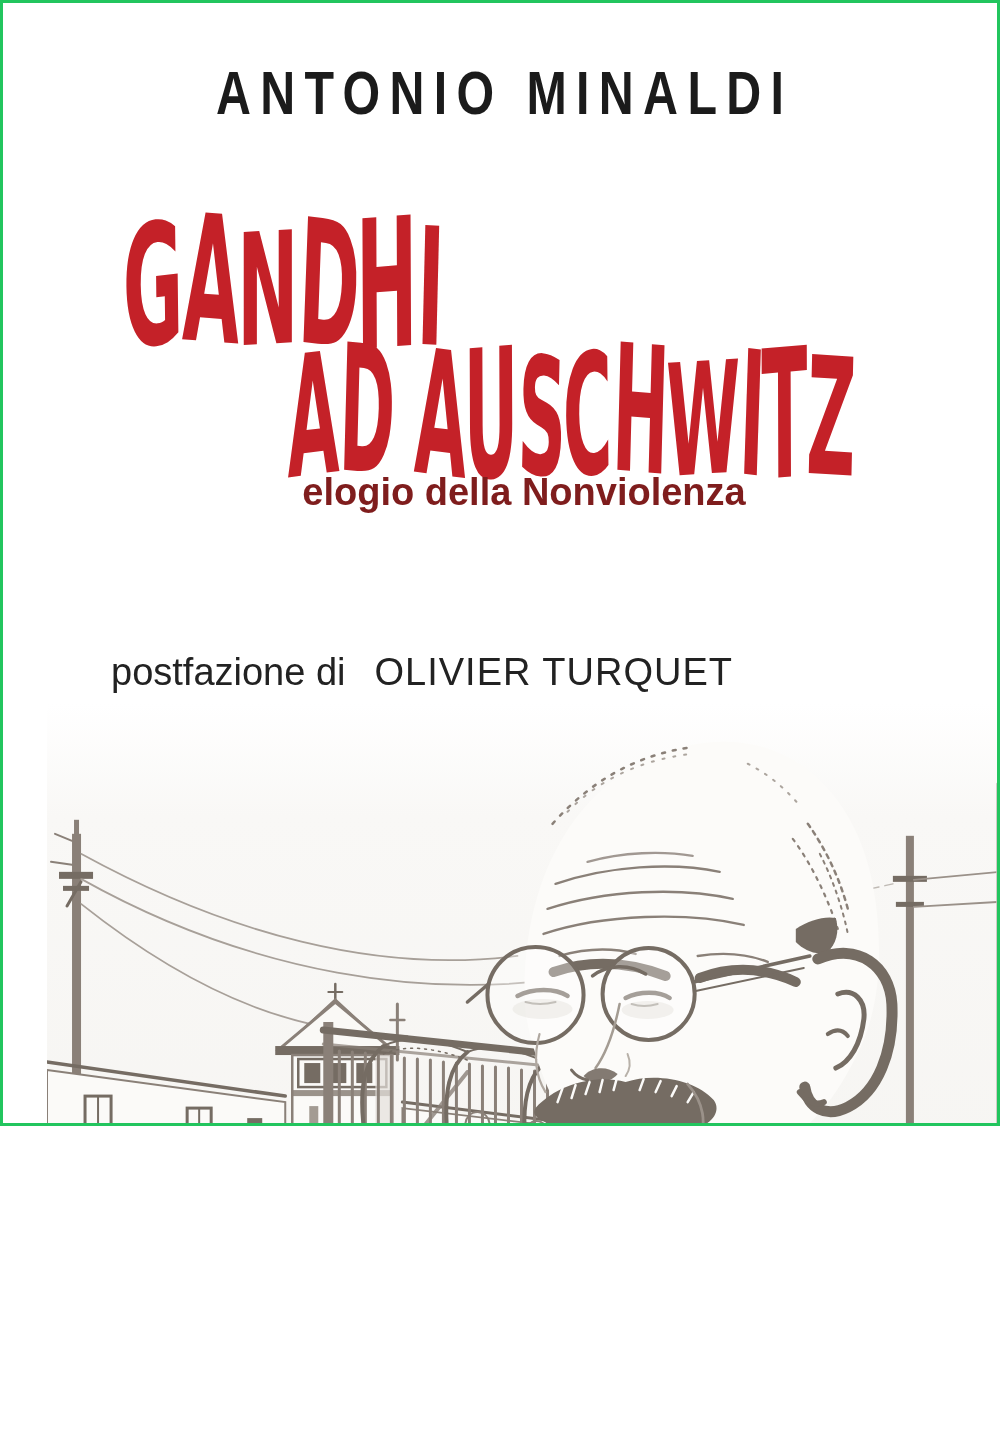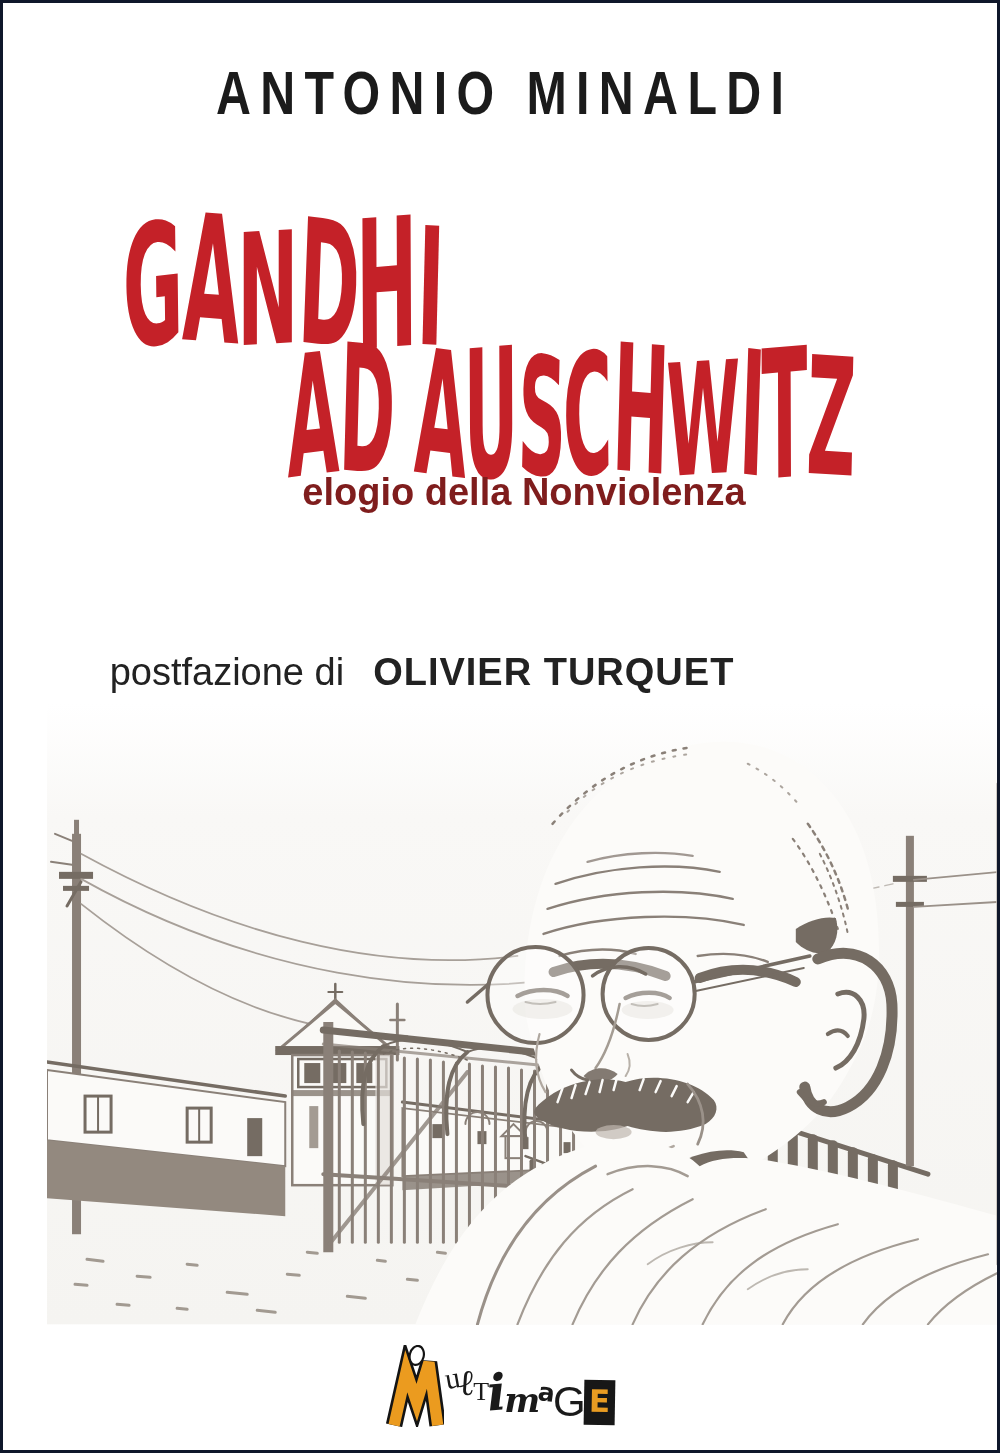--- a/index.html
+++ b/index.html
@@ -1,20 +1,20 @@
 <!DOCTYPE html>
 <html><head>
 <meta charset="utf-8">
 <style>
   html,body{margin:0;padding:0;background:#ffffff;}
   .page{
     position:relative;
-    width:1000px;height:1453px;
+    width:1000px;height:1126px;
     background:#ffffff;
-    border:3px solid #0f172a;
+    border:3px solid #22c55e;
     box-sizing:border-box;
     overflow:hidden;
     font-family:"Liberation Sans", sans-serif;
     color:#1b1b1b;
   }
 
   
   .author{
     position:absolute;top:54px;left:0;width:100%;
     text-align:center;
@@ -60,21 +60,21 @@
 
   
   .afterword{
     position:absolute;top:648px;left:0;width:100%;
     text-align:center;
     font-size:38px;font-weight:400;
     color:#222222;
     transform:translateX(-78px);
     white-space:nowrap;
   }
-  .afterword .name{font-weight:700;margin-left:29px;letter-spacing:1px;}
+  .afterword .name{font-weight:400;margin-left:29px;letter-spacing:1px;}
 
   
   .illustration{position:absolute;left:44px;top:700px;width:952px;height:622px;}
 
   
   .logo{
     position:absolute;top:1336px;left:0;width:100%;height:88px;
     display:flex;justify-content:center;align-items:flex-end;
   }
   .logo .m-figure{width:58px;height:82px;margin-right:2px;}

